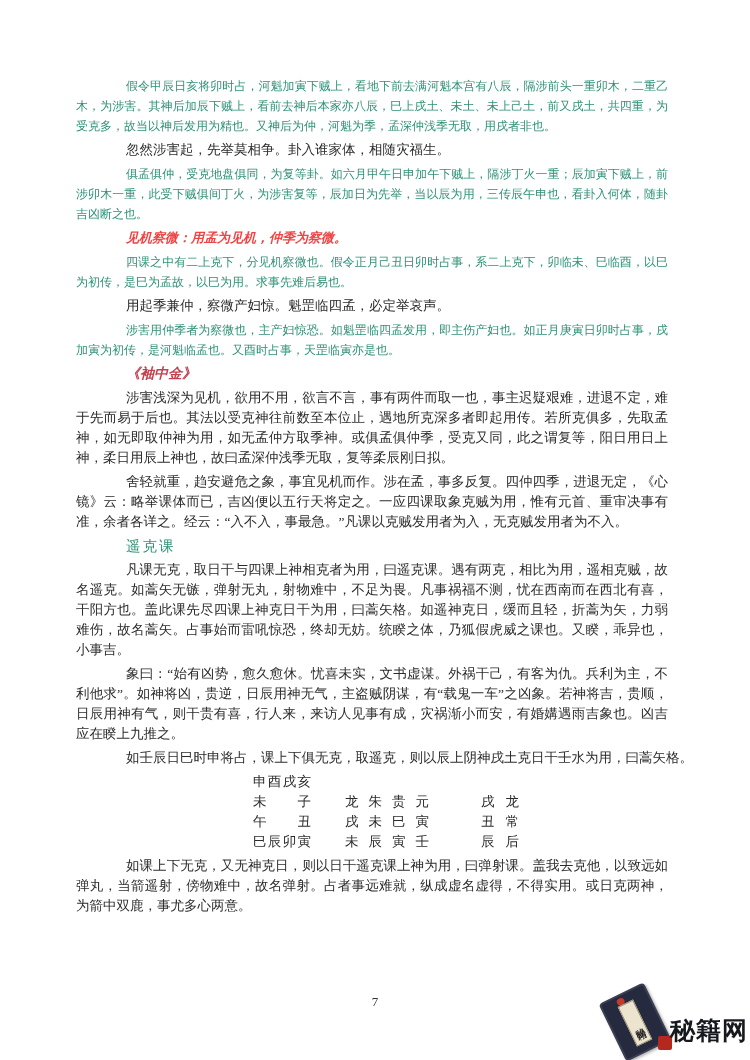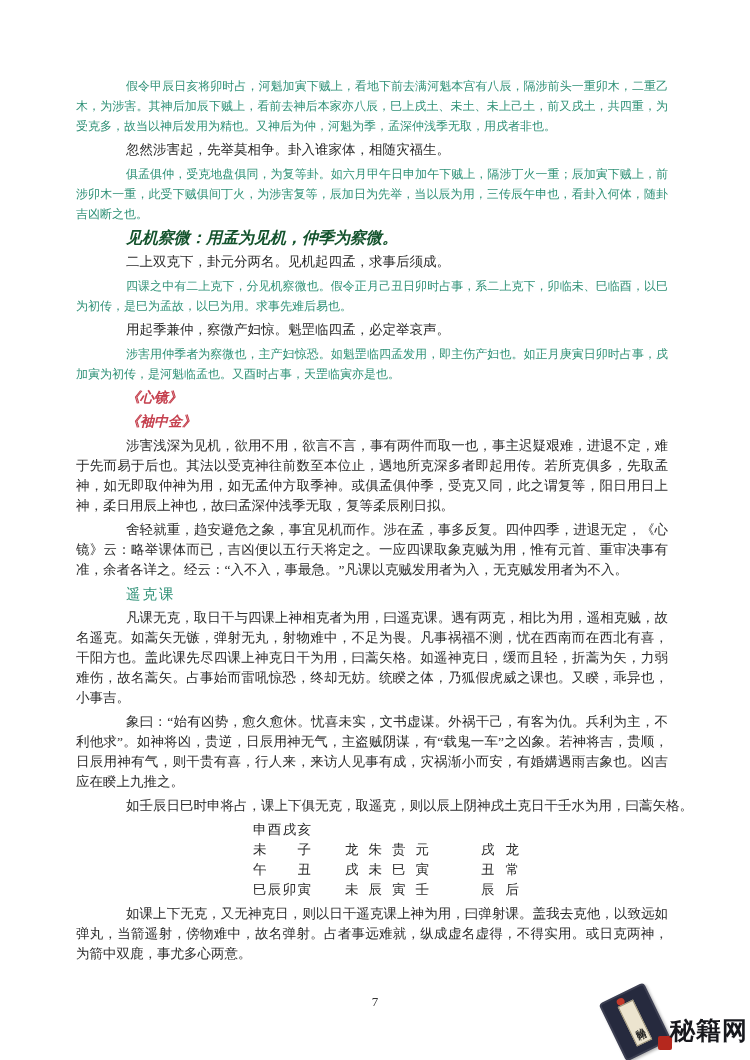--- a/index.html
+++ b/index.html
@@ -5,21 +5,21 @@
   html,body{margin:0;padding:0;background:#ffffff;}
   .page{
     position:relative;width:750px;height:1060px;background:#ffffff;overflow:hidden;
     font-family:"Liberation Serif","DejaVu Serif",serif;color:#2e2e2e;
   }
   .content{position:absolute;left:72px;top:72px;width:600px;}
   .content p{margin:4px;line-height:20px;text-indent:50px;text-align:justify;}
   .blk-green{color:#2f9177;font-size:12px;}
   .blk-verse{font-size:13.5px;color:#2b2b2b;}
   .blk-body{font-size:13.5px;color:#2b2b2b;}
-  .blk-red_note{font-size:16px;color:#14532d;font-weight:bold;font-style:italic;}
+  .blk-red_note{font-size:13px;color:#ef4444;font-weight:bold;font-style:italic;}
   .blk-red_title{font-size:14px;color:#c5404e;font-weight:bold;font-style:italic;}
   .blk-green_center{font-size:14.5px;color:#2f9177;text-align:center;text-indent:0;letter-spacing:2px;}
   .nowrap{white-space:nowrap;}
   .diagram{margin-left:181px;font-size:13.5px;color:#2b2b2b;}
   .diagram-row{display:flex;line-height:20px;height:20px;}
   .cell{display:flex;justify-content:space-between;}
   .cell-ring{width:58px;margin-right:34px;}
   .cell-courses{width:84px;margin-right:52px;}
   .cell-trans{width:38px;}
   .page-number{position:absolute;left:0;right:0;top:994px;text-align:center;font-size:13px;color:#333;}
@@ -37,25 +37,23 @@
 </style>
 </head>
 <body>
 
 <div class="page">
   <div class="content">
       <p class="blk-green">假令甲辰日亥将卯时占，河魁加寅下贼上，看地下前去满河魁本宫有八辰，隔涉前头一重卯木，二重乙木，为涉害。其神后加辰下贼上，看前去神后本家亦八辰，巳上戌土、未土、未上己土，前又戌土，共四重，为受克多，故当以神后发用为精也。又神后为仲，河魁为季，孟深仲浅季无取，用戌者非也。</p>
       <p class="blk-verse">忽然涉害起，先举莫相争。卦入谁家体，相随灾福生。</p>
       <p class="blk-green">俱孟俱仲，受克地盘俱同，为复等卦。如六月甲午日申加午下贼上，隔涉丁火一重；辰加寅下贼上，前涉卯木一重，此受下贼俱间丁火，为涉害复等，辰加日为先举，当以辰为用，三传辰午申也，看卦入何体，随卦吉凶断之也。</p>
       <p class="blk-red_note">见机察微：用孟为见机，仲季为察微。</p>
-      <p class="blk-verse">二上双克下，卦元分两名。见机起四孟，求事后须成。</p>
       <p class="blk-green">四课之中有二上克下，分见机察微也。假令正月己丑日卯时占事，系二上克下，卯临未、巳临酉，以巳为初传，是巳为孟故，以巳为用。求事先难后易也。</p>
       <p class="blk-verse">用起季兼仲，察微产妇惊。魁罡临四孟，必定举哀声。</p>
       <p class="blk-green">涉害用仲季者为察微也，主产妇惊恐。如魁罡临四孟发用，即主伤产妇也。如正月庚寅日卯时占事，戌加寅为初传，是河魁临孟也。又酉时占事，天罡临寅亦是也。</p>
-      <p class="blk-red_title">《心镜》</p>
       <p class="blk-red_title">《袖中金》</p>
       <p class="blk-body">涉害浅深为见机，欲用不用，欲言不言，事有两件而取一也，事主迟疑艰难，进退不定，难于先而易于后也。其法以受克神往前数至本位止，遇地所克深多者即起用传。若所克俱多，先取孟神，如无即取仲神为用，如无孟仲方取季神。或俱孟俱仲季，受克又同，此之谓复等，阳日用日上神，柔日用辰上神也，故曰孟深仲浅季无取，复等柔辰刚日拟。</p>
       <p class="blk-body">舍轻就重，趋安避危之象，事宜见机而作。涉在孟，事多反复。四仲四季，进退无定，《心镜》云：略举课体而已，吉凶便以五行天将定之。一应四课取象克贼为用，惟有元首、重审决事有准，余者各详之。经云：“入不入，事最急。”凡课以克贼发用者为入，无克贼发用者为不入。</p>
       <p class="blk-green_center">遥克课</p>
       <p class="blk-body">凡课无克，取日干与四课上神相克者为用，曰遥克课。遇有两克，相比为用，遥相克贼，故名遥克。如蒿矢无镞，弹射无丸，射物难中，不足为畏。凡事祸福不测，忧在西南而在西北有喜，干阳方也。盖此课先尽四课上神克日干为用，曰蒿矢格。如遥神克日，缓而且轻，折蒿为矢，力弱难伤，故名蒿矢。占事始而雷吼惊恐，终却无妨。统睽之体，乃狐假虎威之课也。又睽，乖异也，小事吉。</p>
       <p class="blk-body">象曰：“始有凶势，愈久愈休。忧喜未实，文书虚谋。外祸干己，有客为仇。兵利为主，不利他求”。如神将凶，贵逆，日辰用神无气，主盗贼阴谋，有“载鬼一车”之凶象。若神将吉，贵顺，日辰用神有气，则干贵有喜，行人来，来访人见事有成，灾祸渐小而安，有婚媾遇雨吉象也。凶吉应在睽上九推之。</p>
       <p class="blk-body nowrap">如壬辰日巳时申将占，课上下俱无克，取遥克，则以辰上阴神戌土克日干壬水为用，曰蒿矢格。</p>
       <div class="diagram">
         <div class="diagram-row">
           <div class="cell cell-ring">

